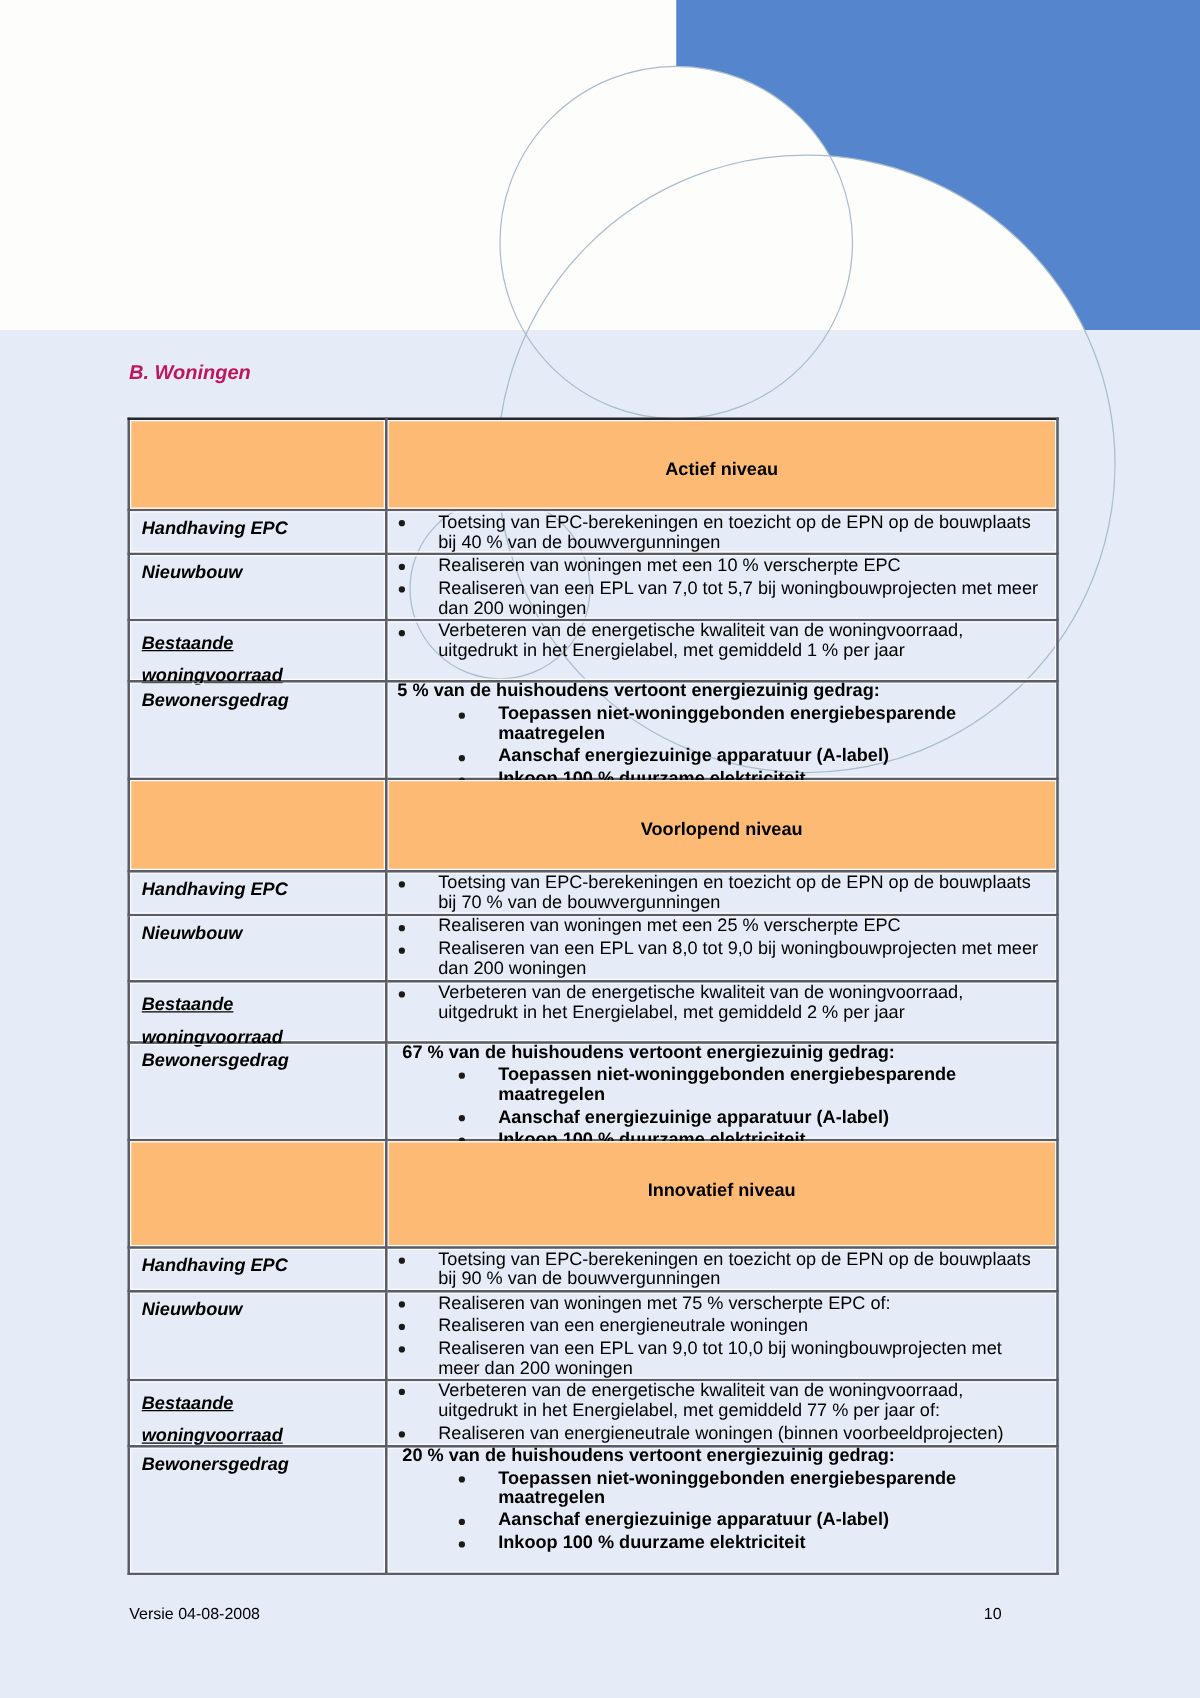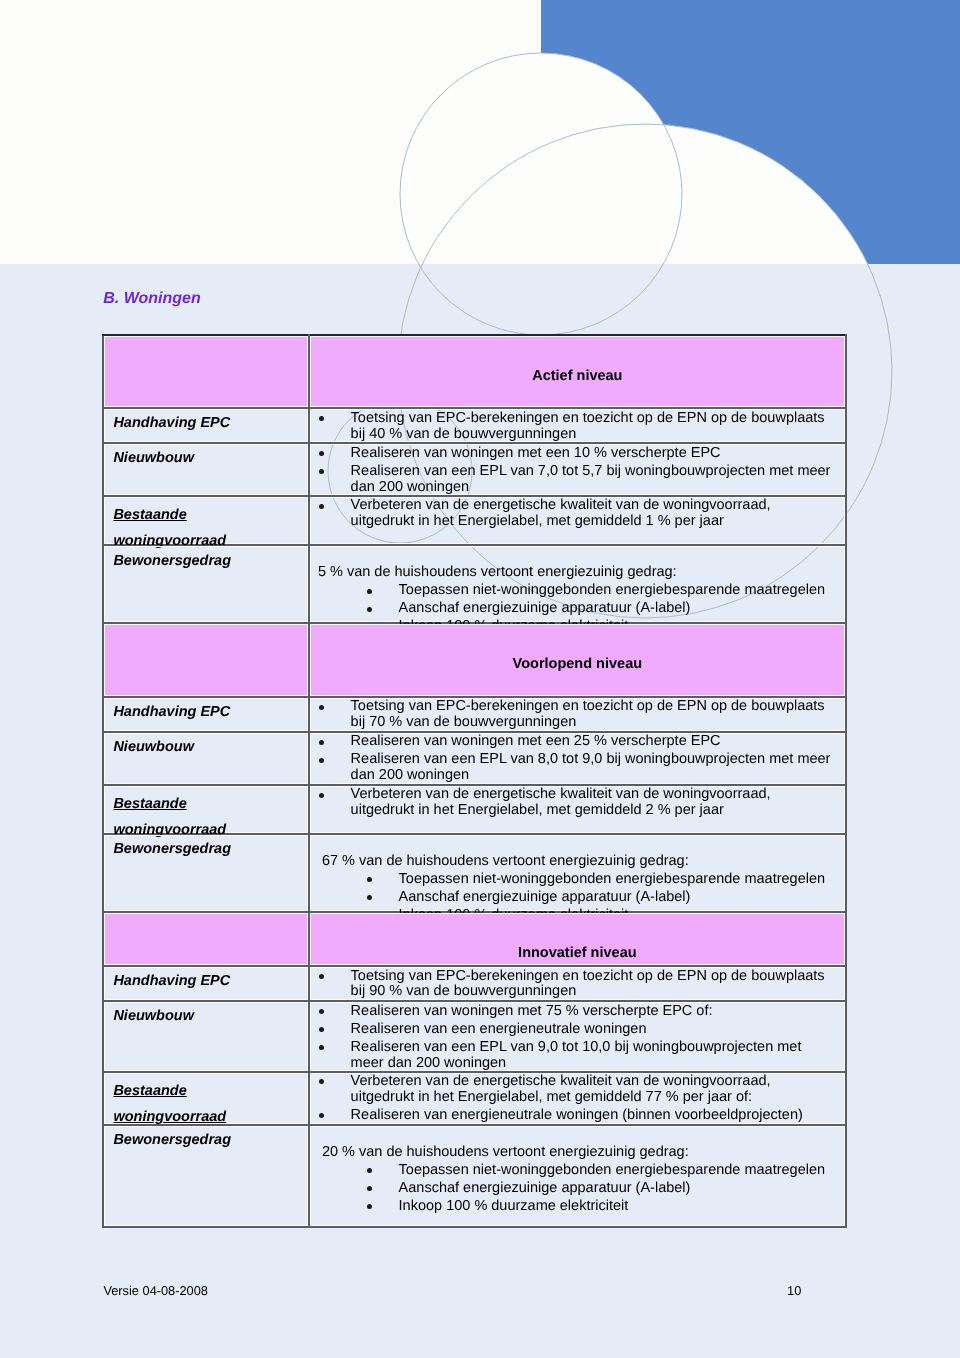--- a/index.html
+++ b/index.html
@@ -9,54 +9,54 @@
     width:960px;height:1358px;overflow:hidden;position:relative;
     background:#e5ebf7;
     font-family:"Liberation Sans",sans-serif;
     -webkit-font-smoothing:antialiased;
     text-rendering:geometricPrecision;
   }
   #page{position:absolute;left:0;top:0;width:960px;height:1358px;}
   .deco{position:absolute;left:0;top:0;width:960px;height:1358px;pointer-events:none;}
   h1.sect{
     position:absolute;left:103.2px;top:289.6px;margin:0;
-    font-size:16px;font-weight:bold;font-style:italic;color:#6d28d9;
+    font-size:16px;font-weight:bold;font-style:italic;color:#be185d;
     line-height:18.4px;
   }
   table.main{
     position:absolute;left:102px;top:333.9px;width:743.1px;
     border-collapse:collapse;table-layout:fixed;
   }
   table.main td{
     border:2px solid #5a5d67;
     box-shadow:inset 0 0 0 1px #fdfdfd, 0 0 0 1px #fdfdfd;
     vertical-align:top;
     padding:0;
     background:transparent;
     position:relative;
     overflow:visible;
   }
   table.main td > *{position:absolute;left:0;top:0;right:0;}
   .c1{width:205.6px;}
   .c2{width:537.5px;}
-  table.main tr.hdrrow td{background:#f0abfc;}
+  table.main tr.hdrrow td{background:#fdba74;}
   table.main tr:first-child td{border-top-color:#25272f;}
   tr.s0.hdrrow{height:73.3px;} tr.s0.r-handhaving{height:35.1px;} tr.s0.r-nieuwbouw{height:52.6px;} tr.s0.r-bestaande{height:49.5px;} tr.s0.r-gedrag{height:78.1px;}
   tr.s1.hdrrow{height:73.4px;border-radius:17px;} tr.s1.r-handhaving{height:34.9px;} tr.s1.r-nieuwbouw{height:53px;}   tr.s1.r-bestaande{height:49.3px;} tr.s1.r-gedrag{height:78px;}
-  tr.s2.hdrrow{height:54px;} tr.s2.r-handhaving{height:35.1px;} tr.s2.r-nieuwbouw{height:70.4px;} tr.s2.r-bestaande{height:53px;} tr.s2.r-gedrag{height:102.5px;}
+  tr.s2.hdrrow{height:86px;} tr.s2.r-handhaving{height:35.1px;} tr.s2.r-nieuwbouw{height:70.4px;} tr.s2.r-bestaande{height:53px;} tr.s2.r-gedrag{height:102.5px;}
   .lbl{font-size:14.5px;font-weight:bold;font-style:italic;line-height:16.2px;padding:6.2px 0 0 9.4px;}
   .lbl2{line-height:26px;padding-top:5px;text-decoration:underline;}
   .hdrtitle{font-size:14.5px;font-weight:bold;text-align:center;line-height:16.2px;}
   .hdrtitle{padding-top:31.7px;}
   ul.b{margin:0;padding:0;list-style:none;}
   ul.b li{font-size:14.5px;line-height:15.85px;padding-left:41px;position:relative;margin-bottom:2.2px;}
   ul.b li:last-child{margin-bottom:0;}
   ul.b li:before{content:"";position:absolute;left:9.4px;top:5.3px;width:5px;height:5px;border-radius:50%;background:#1a1a1a;}
   td.c2 > ul.b{padding-top:1.5px;}
-  td.c2 > .wrap{padding-top:19px;}
+  td.c2 > .wrap{padding-top:0;font-weight:bold;}
   .wrap ul.b{padding-top:0;margin-left:48px;}
   p.nb{margin:0 0 2.2px 0;font-size:14.5px;line-height:15.85px;padding-left:8.3px;}
   tr.s1 p.nb,tr.s2 p.nb{padding-left:12.3px;}
   .footer{position:absolute;left:0;top:1283.5px;width:960px;font-size:12.8px;line-height:14.7px;}
   .f-l{position:absolute;left:103.4px;top:0;}
   .f-r{position:absolute;left:787.1px;top:0;}
 </style>
 </head>
 <body>
 

